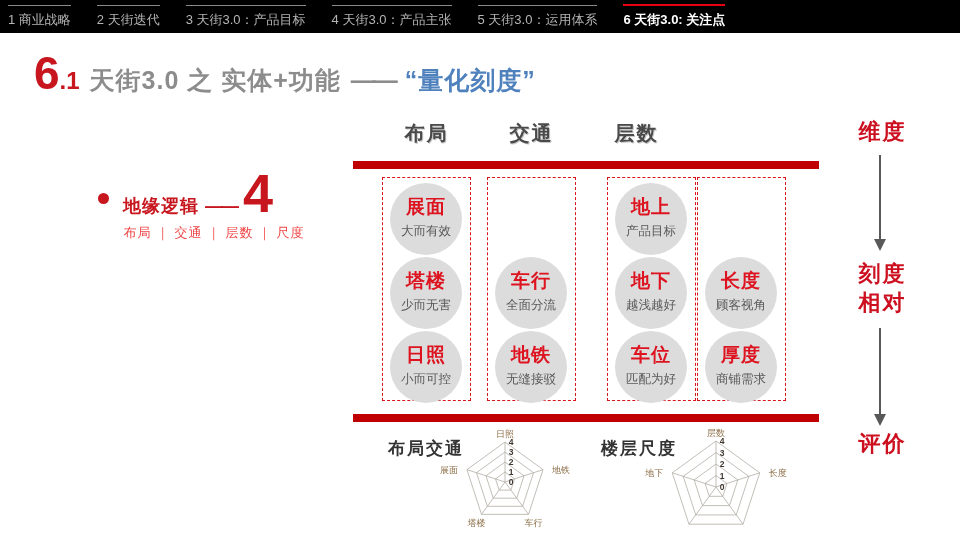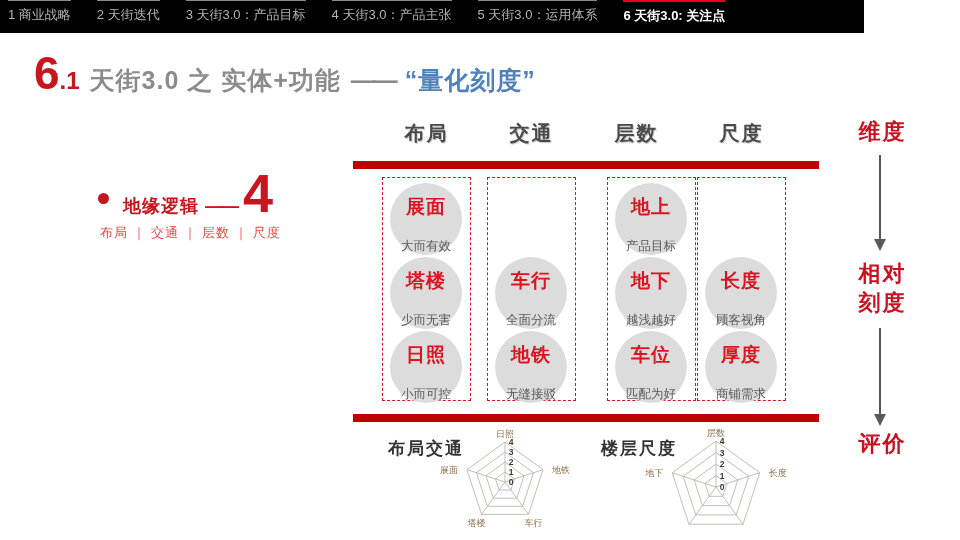--- a/index.html
+++ b/index.html
@@ -3,55 +3,55 @@
 <meta charset="utf-8">
 <style>
   * { margin:0; padding:0; box-sizing:border-box; }
   html,body { width:960px; height:540px; }
   body {
     position:relative; width:960px; height:540px; overflow:hidden;
     background:#ffffff; font-family:"Liberation Sans","DejaVu Sans",sans-serif;
   }
   
   .navbar {
-    position:absolute; top:0; left:0; width:864px; height:33px;
-    background:#000; display:flex; padding-left:8px; gap:26px;
+    position:absolute; top:0; left:0; width:960px; height:33px;
+    background:#000; display:flex; align-items:center; padding-left:8px; gap:26px;
   }
   .nav-tab {
     color:#b5b5b5; font-size:13px; border-top:1px solid #8a8a8a;
     padding-top:5px; white-space:nowrap; cursor:pointer;
   }
   .nav-tab.active { color:#ffffff; font-weight:bold; border-top:2px solid #e60012; }
   
   .title-row { position:absolute; left:34px; top:50px; display:flex; align-items:baseline; }
   .t-num { color:#c7161d; font-size:46px; font-weight:bold; line-height:1; }
   .t-subnum { color:#c7161d; font-size:24px; font-weight:bold; }
   .t-main { color:#8c8c8c; font-size:25px; font-weight:bold; margin-left:10px; letter-spacing:1px; }
   .t-dash { color:#8c8c8c; font-size:25px; font-weight:bold; margin:0 10px; letter-spacing:-3px; }
   .t-blue { color:#4f81bd; font-size:25px; font-weight:bold; letter-spacing:1px; }
   
-  .left-panel { position:absolute; left:98px; top:166px; width:230px; }
+  .left-panel { position:absolute; left:98px; top:166px; width:230px;text-align:center; }
   .lp-row { display:flex; align-items:baseline; }
   .lp-bullet { width:11px; height:11px; border-radius:50%; background:#c7161d; align-self:center; margin-top:10px; }
   .lp-label { color:#c7161d; font-size:18px; font-weight:bold; margin-left:14px; letter-spacing:1px; }
   .lp-dash { color:#c7161d; font-size:18px; font-weight:bold; margin:0 6px; letter-spacing:-2px; }
   .lp-big { color:#c7161d; font-size:54px; font-weight:bold; line-height:1; }
   .lp-dims { color:#ef4444; font-size:13px; margin-top:4px; margin-left:2px; letter-spacing:1px; }
   
   .matrix { position:absolute; left:353px; top:112px; width:466px; height:312px; }
   .m-header { position:absolute; top:8px; width:89px; text-align:center;
     font-size:20px; font-weight:bold; color:#4a4a4a; text-shadow:1px 1px 0 #c8c8c8; letter-spacing:2px; }
   .m-bar { position:absolute; left:0; width:466px; height:8px; background:#c00000; }
   .m-bar.top { top:49px; } .m-bar.bottom { top:302px; }
   .m-col { position:absolute; top:65px; width:89px; height:224px; border:1.5px dashed #d9131c; }
   .circle { position:absolute; left:7px; width:72px; height:72px; border-radius:50%;
     background:#dcdcdc; text-align:center; padding-top:14px; }
   .circle.r0 { top:5px; } .circle.r1 { top:79px; } .circle.r2 { top:153px; }
   .c-title { color:#dd1420; font-size:19px; font-weight:bold; line-height:1.1; letter-spacing:1px; }
-  .c-sub { color:#595959; font-size:12.5px; margin-top:20px; }
+  .c-sub { color:#595959; font-size:12.5px; margin-top:5px; }
   
   .rail-step { position:absolute; left:845px; width:75px; text-align:center;
     color:#cc1020; font-size:22px; font-weight:bold; letter-spacing:2px; line-height:1.3; }
   .rail-arrow { position:absolute; left:872px; }
   
   .radar-title { position:absolute; font-size:17px; font-weight:bold; color:#333; letter-spacing:2px; }
   .radar-svg { position:absolute; }
   .radar-label { font-size:9px; fill:#8c6d46; }
   .radar-tick { font-size:8.5px; font-weight:bold; fill:#403830; text-anchor:middle; }
 </style>
@@ -82,21 +82,20 @@
     <span class="lp-dash">——</span>
     <span class="lp-big">4</span>
   </div>
   <div class="lp-dims">布局 ｜ 交通 ｜ 层数 ｜ 尺度</div>
 </div>
 
 <div class="matrix">
   <span class="m-header" style="left:134px">交通</span>
   <span class="m-header" style="left:29px">布局</span>
   <span class="m-header" style="left:239px">层数</span>
-  <span class="m-header" style="left:344px">尺度</span>
 
   <div class="m-bar top"></div>
 
   <div class="m-col" style="left:29px">
     <div class="circle r0">
       <div class="c-title">展面</div>
       <div class="c-sub">大而有效</div>
     </div>
     <div class="circle r1">
       <div class="c-title">塔楼</div>
@@ -147,22 +146,22 @@
 
   <div class="m-bar bottom"></div>
 </div>
 
 <div class="rail-step" style="top:118px">维度</div>
 <svg class="rail-arrow" style="top:155px" width="16" height="98">
   <line x1="8" y1="0" x2="8" y2="86" stroke="#595959" stroke-width="2"></line>
   <polygon points="2,84 14,84 8,96" fill="#595959"></polygon>
 </svg>
 <div class="rail-step" style="top:260px">
+  <div>刻度</div>
   <div>相对</div>
-  <div>刻度</div>
 </div>
 <svg class="rail-arrow" style="top:328px" width="16" height="100">
   <line x1="8" y1="0" x2="8" y2="88" stroke="#595959" stroke-width="2"></line>
   <polygon points="2,86 14,86 8,98" fill="#595959"></polygon>
 </svg>
 <div class="rail-step" style="top:430px">评价</div>
 
 <div class="radar-title" style="left:388px; top:437px">布局交通</div>
 <svg id="radar0" class="radar-svg" style="left:425px; top:423px" width="170" height="117">
     <polygon points="80,49 89.51056516295154,55.90983005625053 85.87785252292473,67.09016994374947 74.12214747707527,67.09016994374947 70.48943483704846,55.90983005625052" fill="none" stroke="#b3ada6" stroke-width="0.8"></polygon>

